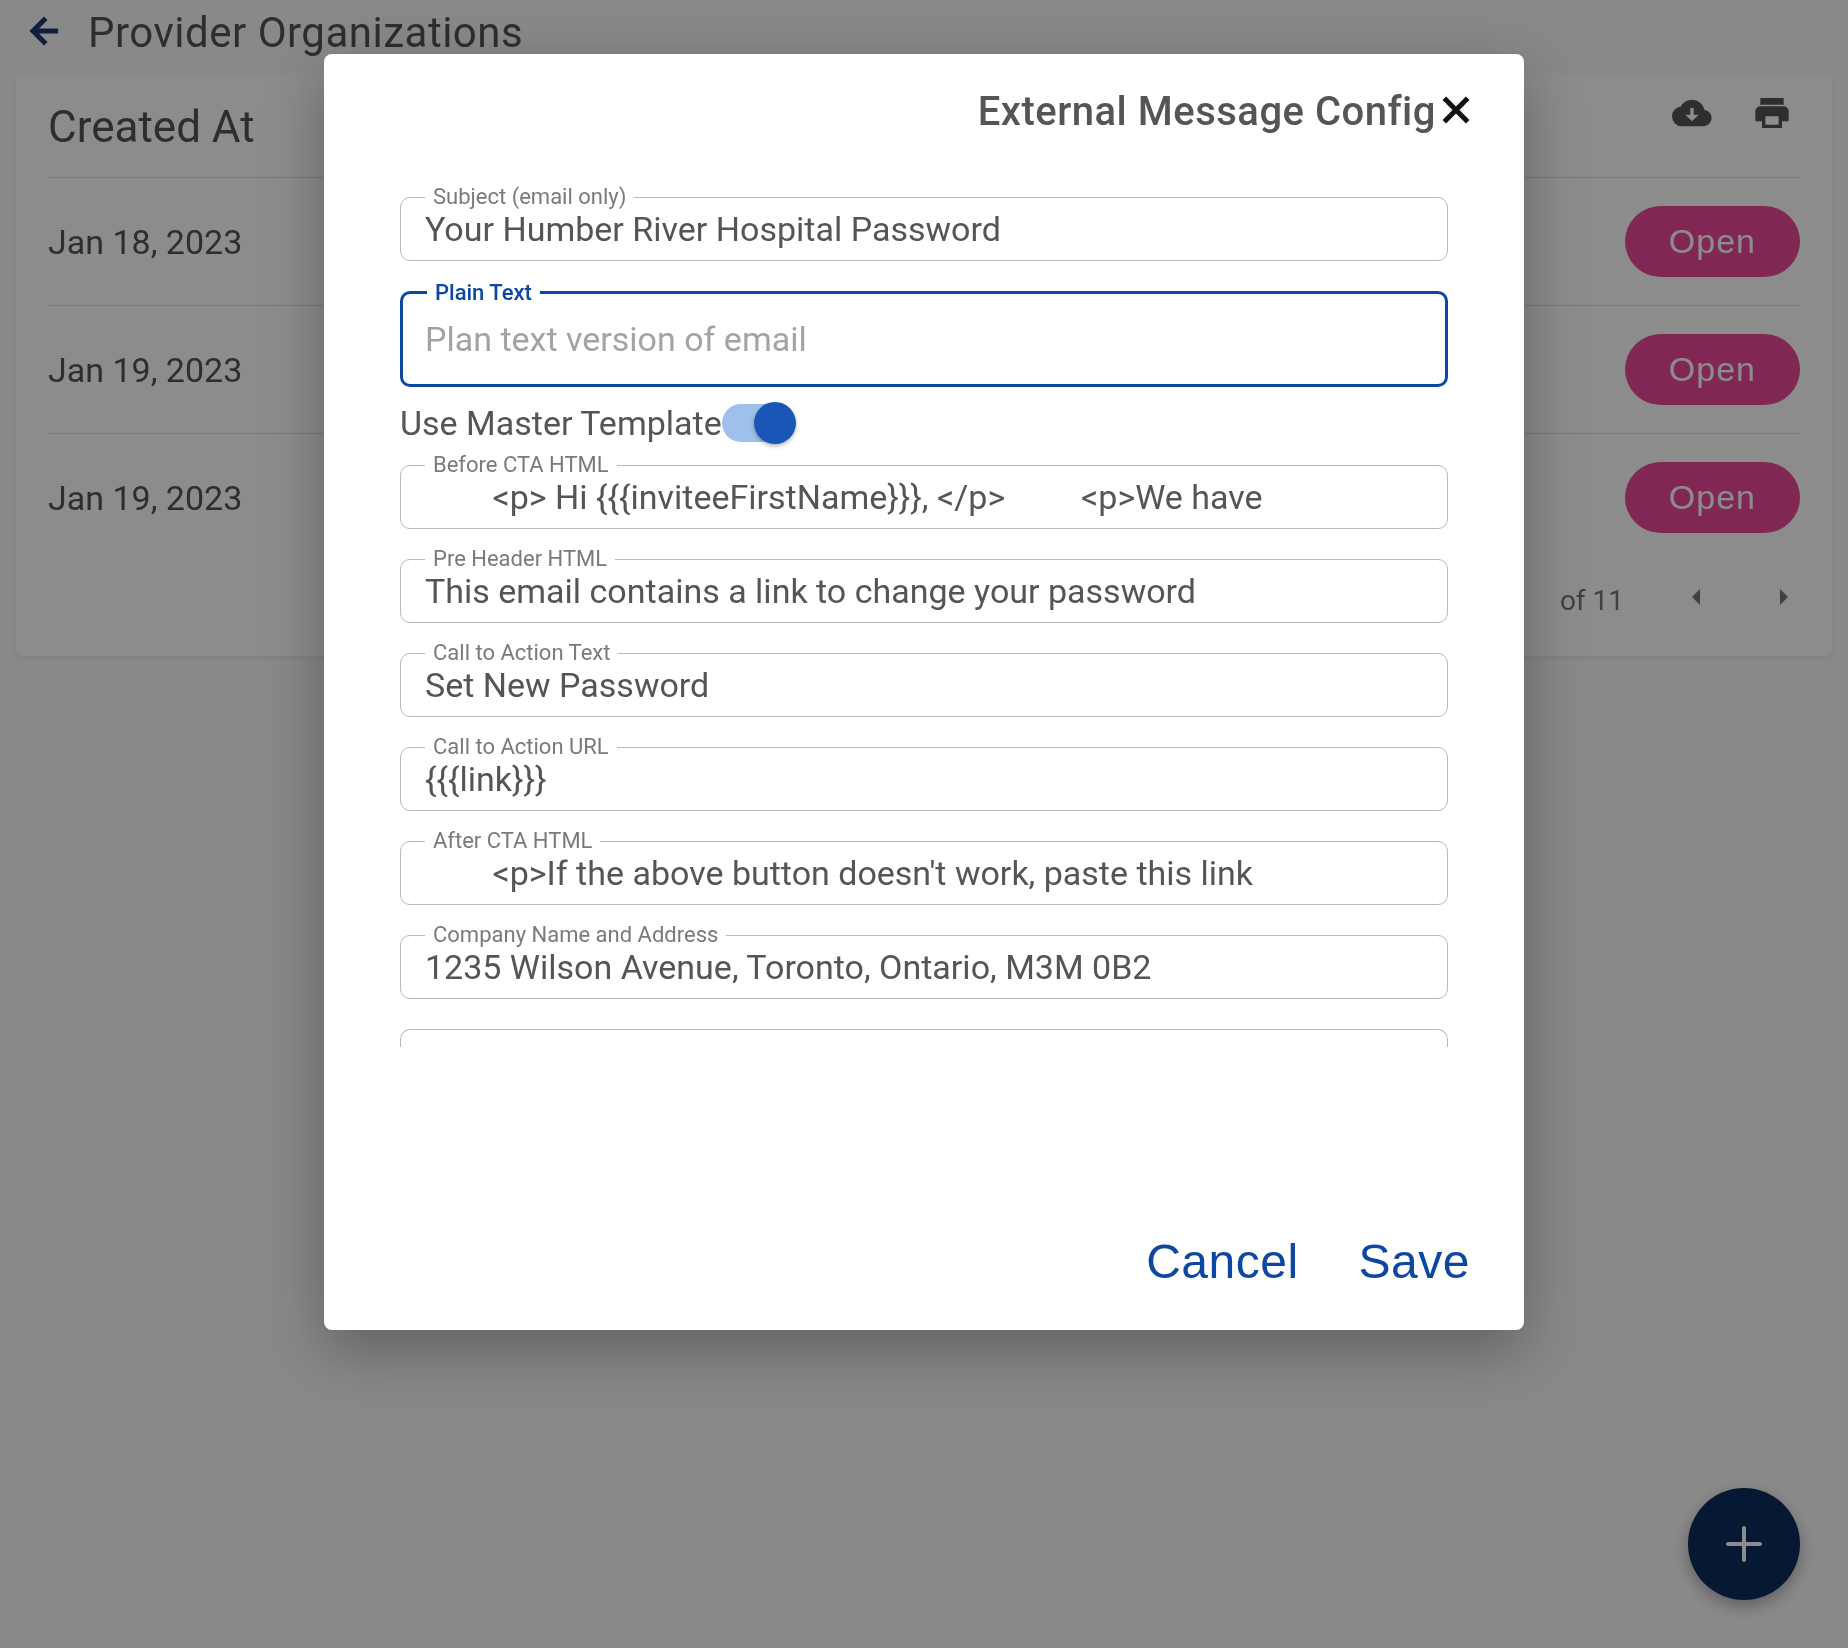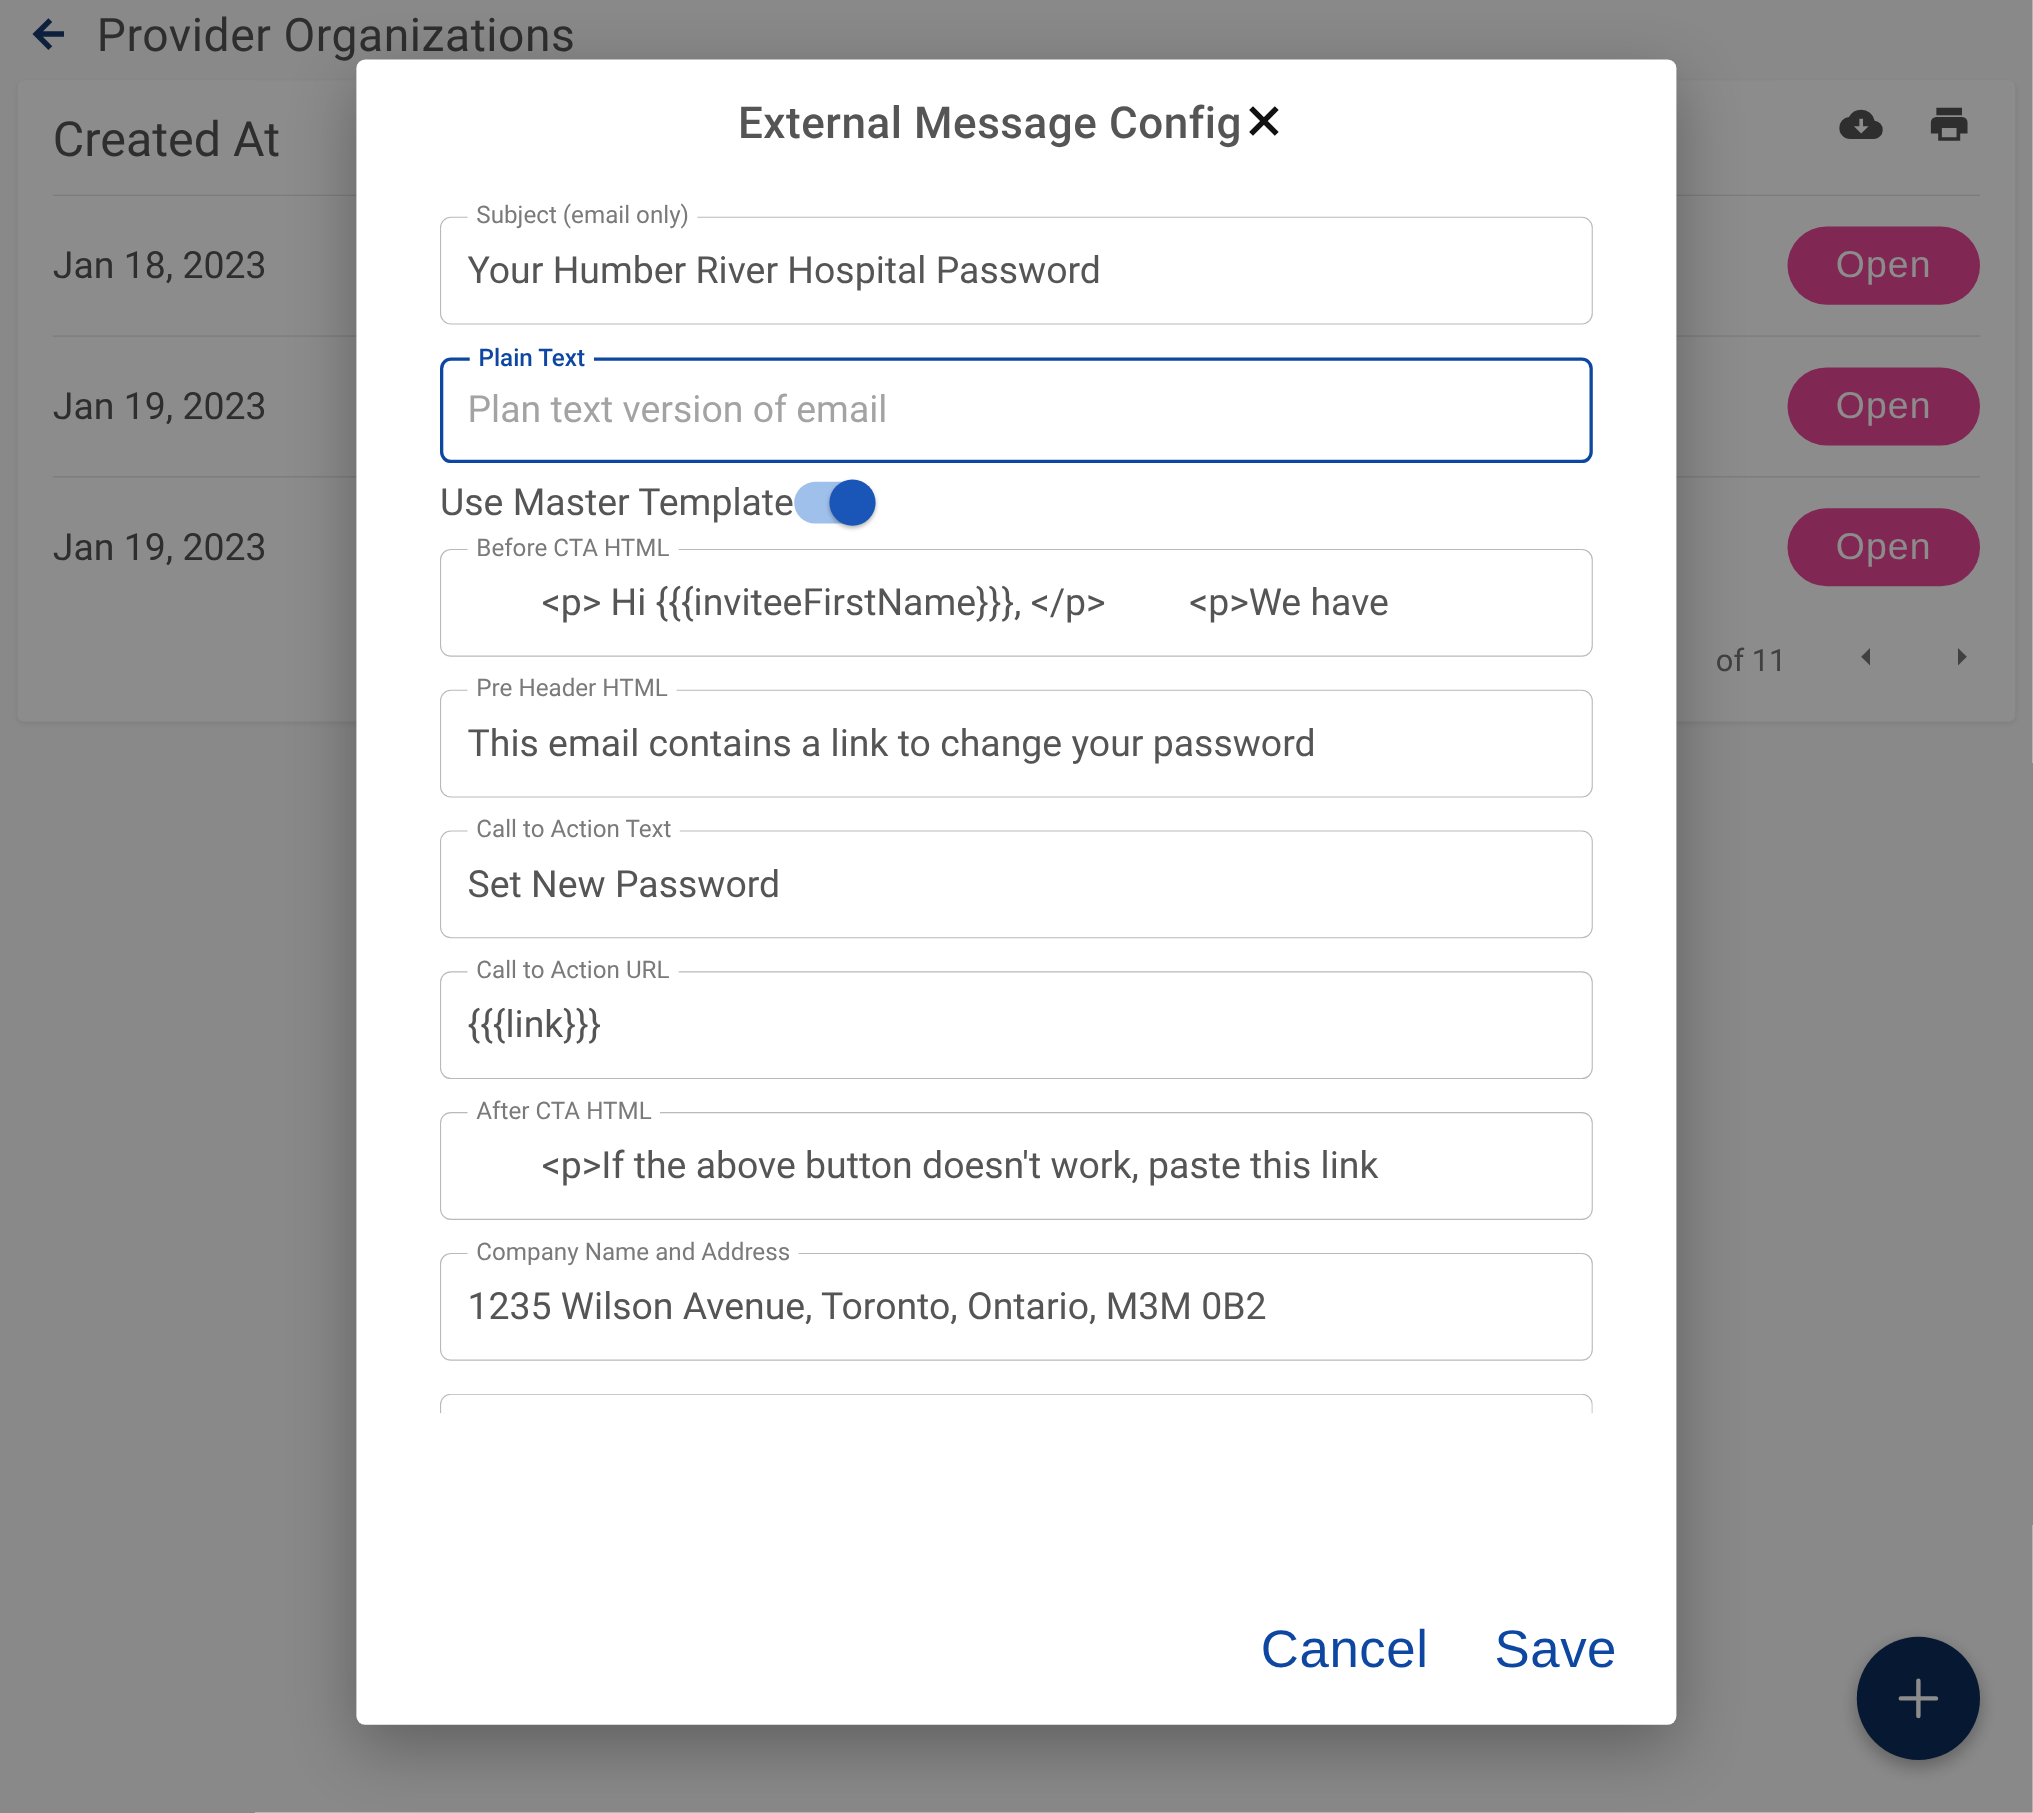--- a/index.html
+++ b/index.html
@@ -111,21 +111,21 @@
     background:#fff;
     border-radius:8px;
     box-shadow:0 20px 60px rgba(0,0,0,0.3);
     display:flex;
     flex-direction:column;
     overflow:hidden;
   }
   .dialog-header {
     display:flex;
     align-items:center;
-    justify-content:center;
+    justify-content:flex-end;
     padding: 34px 48px 6px 40px;
   }
   .dialog-title {
     font-size:40px;
     color:#555;
     font-weight:500;
     letter-spacing:0.5px;
   }
   .close-btn svg{ width:40px;height:40px; stroke:#111; stroke-width:3;}
 
@@ -140,21 +140,21 @@
   .dialog-body::-webkit-scrollbar { width:14px; }
   .dialog-body::-webkit-scrollbar-thumb { background:#c7c7c7; border-radius:8px; }
   .dialog-body::-webkit-scrollbar-track { background:transparent; }
 
   
   .field {
     position:relative;
     border:1.5px solid #b9b9b9;
     border-radius:10px;
     margin-bottom: 30px;
-    padding: 27px 22px;
+    padding: 10px 22px;
   }
   .field.focused {
     border:3px solid #0d47a1;
     padding: 24px 20px;
   }
   .field-label {
     position:absolute;
     top:-14px;
     left:24px;
     background:#fff;

